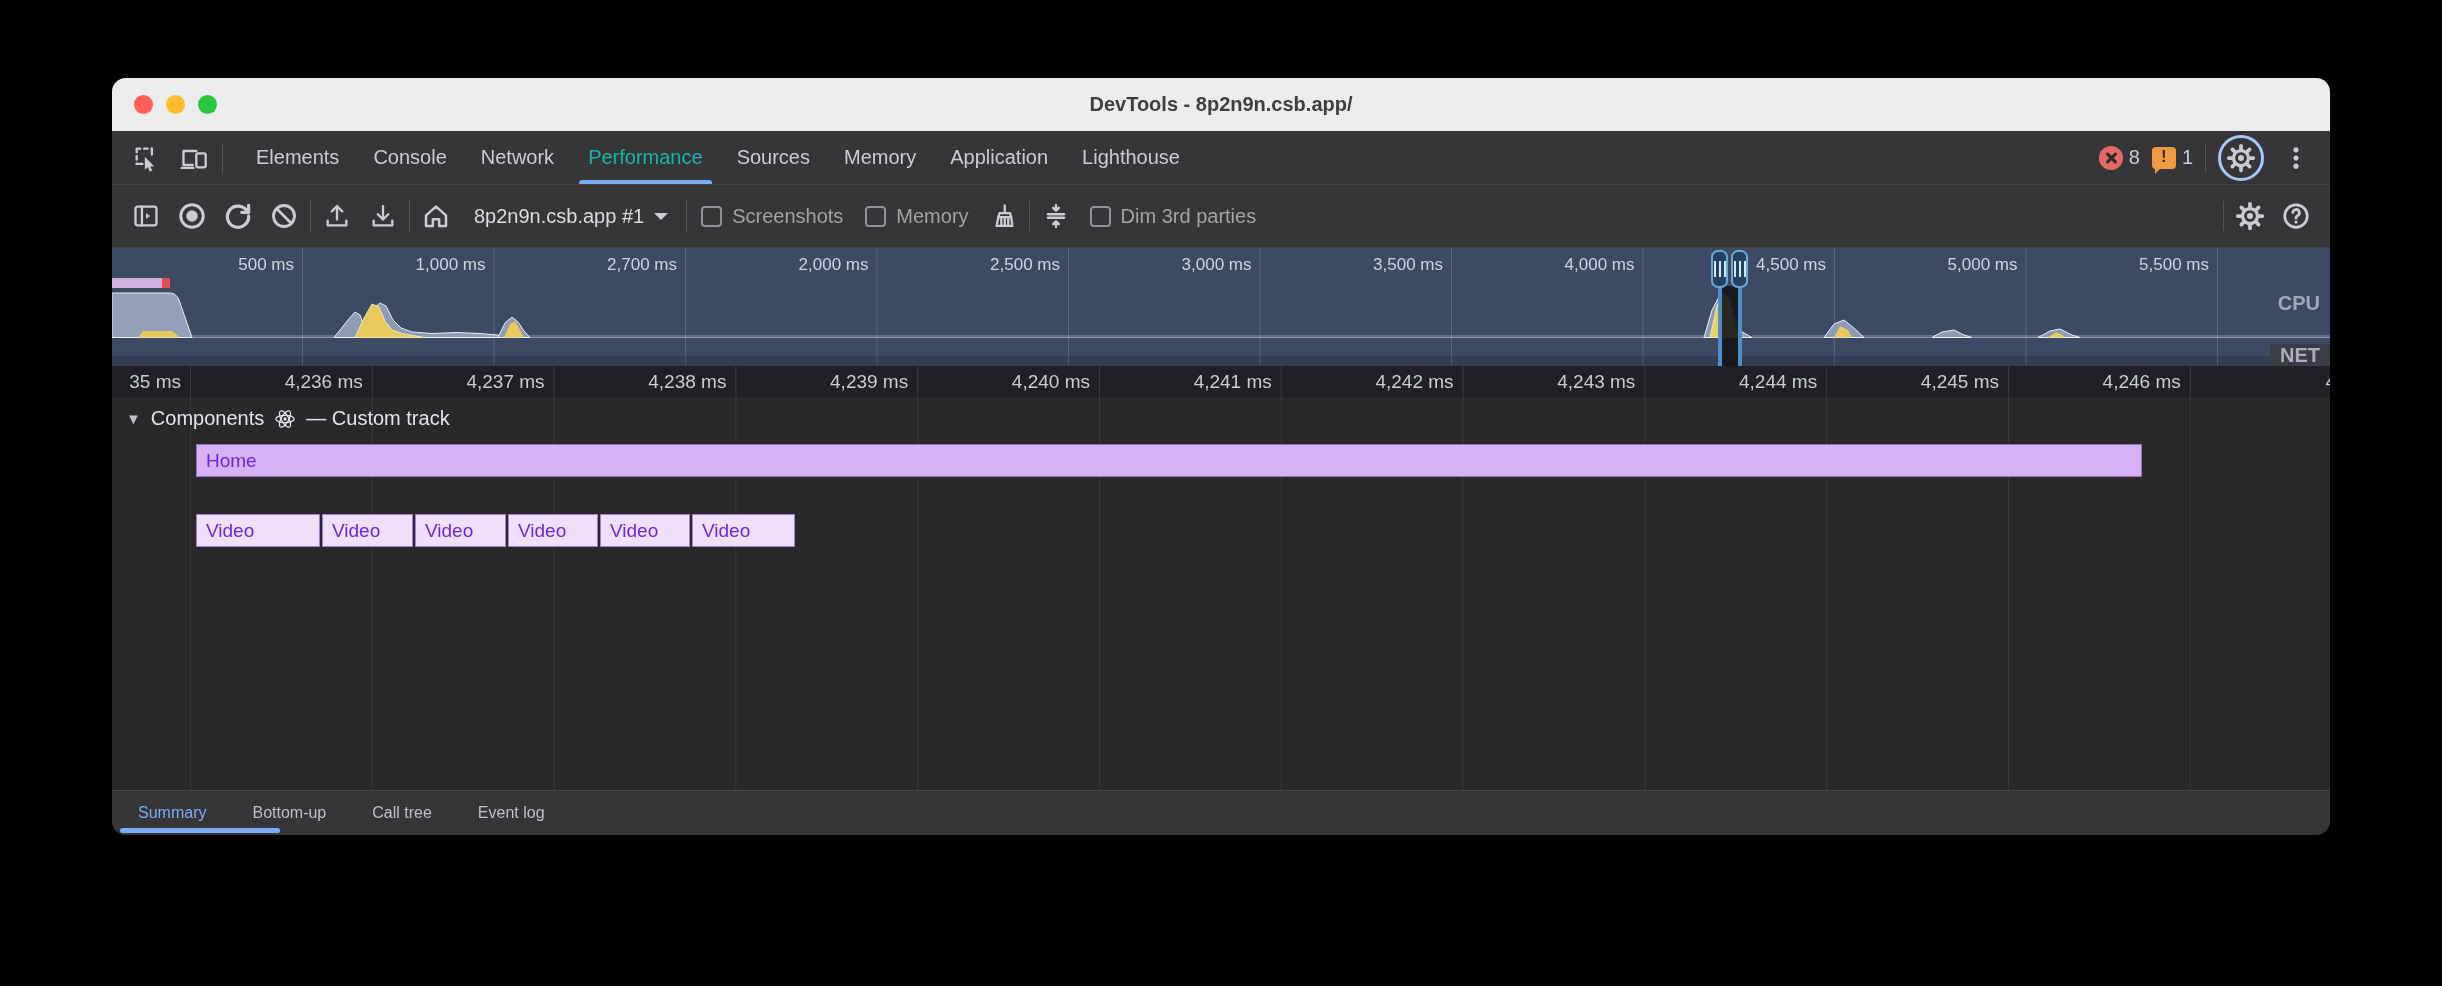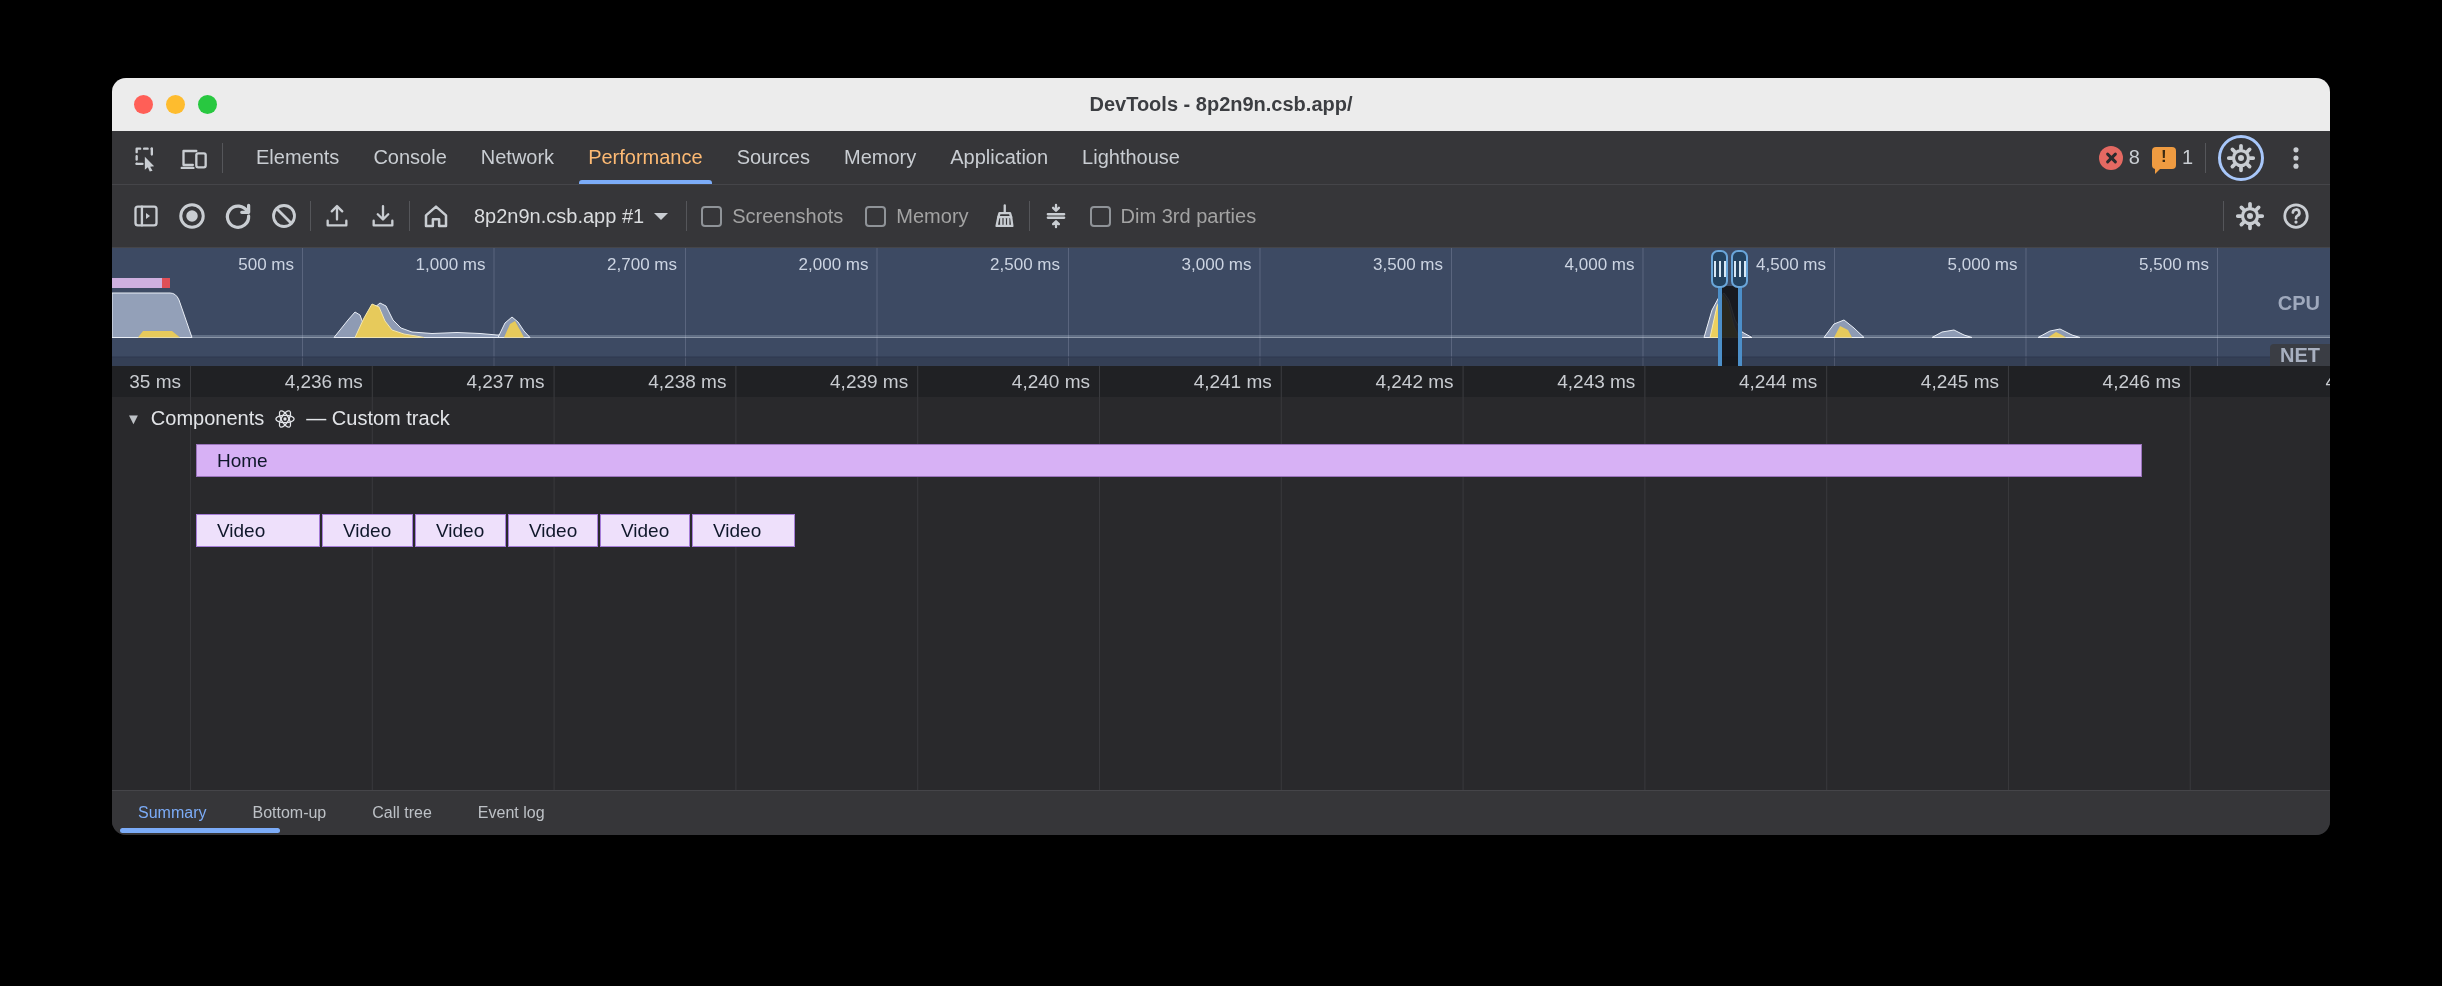--- a/index.html
+++ b/index.html
@@ -18,21 +18,21 @@
   
   .tabbar { position:absolute; left:0; top:53px; width:100%; height:54px; background:#363639;
             border-bottom:1px solid #454549; display:flex; align-items:center; }
   .tb-icons { display:flex; align-items:center; gap:8px; padding:0 10px 0 14px; }
   .icon-btn { width:40px; height:40px; display:flex; align-items:center; justify-content:center;
               border-radius:6px; flex:none; }
   .vdiv { width:1px; height:30px; background:#55565a; flex:none; }
   .tabs { display:flex; align-items:center; height:100%; margin-left:6px; }
   .tab { position:relative; height:100%; display:flex; align-items:center; padding:0 17px;
          font-size:20px; color:#c9cdd2; white-space:nowrap; }
-  .tab.selected { color:#fdba74; }
+  .tab.selected { color:#14b8a6; }
   .tab.selected::after { content:""; position:absolute; left:8px; right:8px; bottom:0; height:4px;
                          border-radius:3px 3px 0 0; background:#7cacf8; }
   .tb-right { margin-left:auto; display:flex; align-items:center; gap:12px; padding-right:14px; }
   .badge { display:flex; align-items:center; gap:6px; font-size:20px; color:#c9cdd2; }
   .err-ic { width:24px; height:24px; border-radius:50%; background:#e46962; position:relative; }
   .err-ic::before,.err-ic::after { content:""; position:absolute; left:11px; top:5px; width:3px; height:14px;
                                    background:#2b2b2e; border-radius:2px; }
   .err-ic::before{ transform:rotate(45deg);} .err-ic::after{ transform:rotate(-45deg);}
   .warn-ic { width:24px; height:22px; border-radius:4px; background:#ef9b41; position:relative; }
   .warn-ic::before { content:""; position:absolute; left:3px; bottom:-5px; border:5px solid transparent;
@@ -75,22 +75,22 @@
   .ruler span { flex:none; width:181.8px; text-align:right; padding-right:9px; font-size:19px;
                 color:#c9ccd1; line-height:31px; }
   .ruler span:first-child { width:78px; }
   
   .track { position:absolute; left:0; top:319px; width:100%; height:393px; background:#29292c;
            background-image:linear-gradient(to right,#38383c 0 1px, transparent 1px);
            background-size:181.8px 100%; background-position:78px 0; }
   .track-header { position:absolute; left:14px; top:10px; display:flex; align-items:center; gap:10px;
                   font-size:20px; color:#e2e4e8; }
   .disclosure { font-size:15px; color:#bdc1c6; }
-  .bar { position:absolute; height:33px; line-height:32px; font-size:19px; color:#0f172a;
-         padding-left:20px; overflow:hidden; white-space:nowrap; }
+  .bar { position:absolute; height:33px; line-height:32px; font-size:19px; color:#6d28d9;
+         padding-left:9px; overflow:hidden; white-space:nowrap; }
   .bar.main { background:#d7b1f5; border:1px solid rgba(80,40,120,.45); }
   .bar.lite { background:#eee0fb; border:1px solid #a57cd8; }
   
   .bottombar { position:absolute; left:0; top:712px; width:100%; height:45px; background:#363639;
                border-top:1px solid #454549; display:flex; align-items:center; padding-left:26px; gap:46px; }
   .btab { font-size:16px; color:#bdc1c6; }
   .btab.selected { color:#7cacf8; }
   .b-underline { position:absolute; left:8px; bottom:2px; width:160px; height:5px; border-radius:3px;
                  background:#7cacf8; }
   svg.glyph { stroke:#c9cdd2; fill:none; stroke-width:2; stroke-linecap:round; stroke-linejoin:round; }

